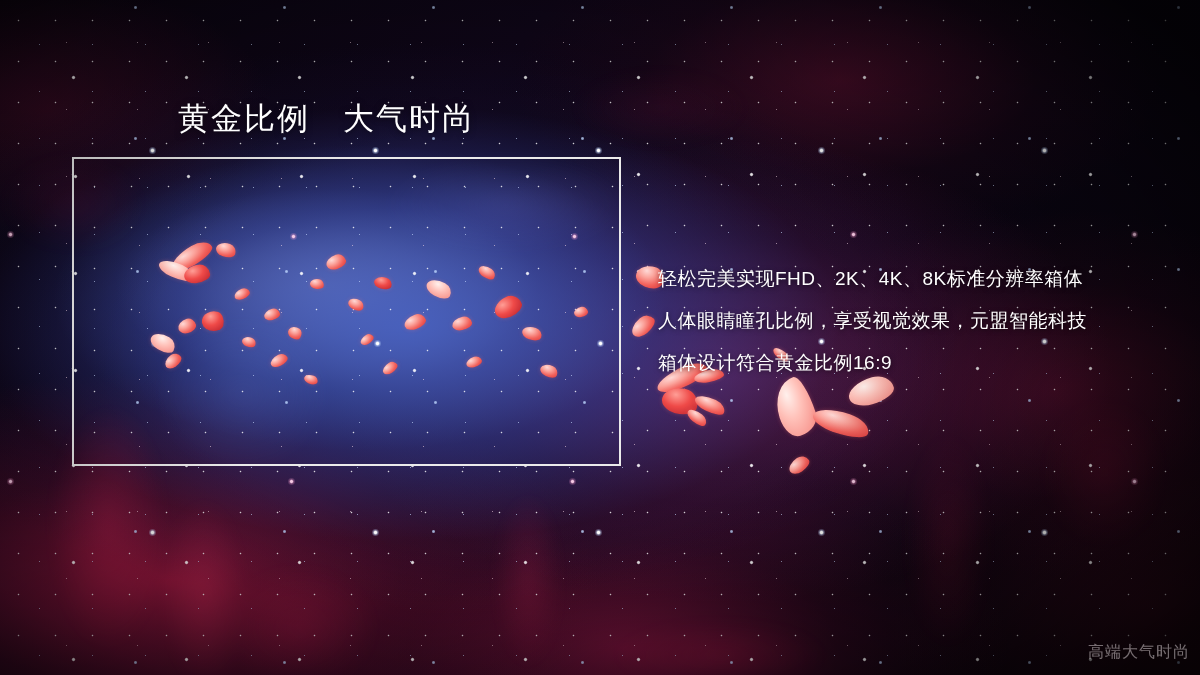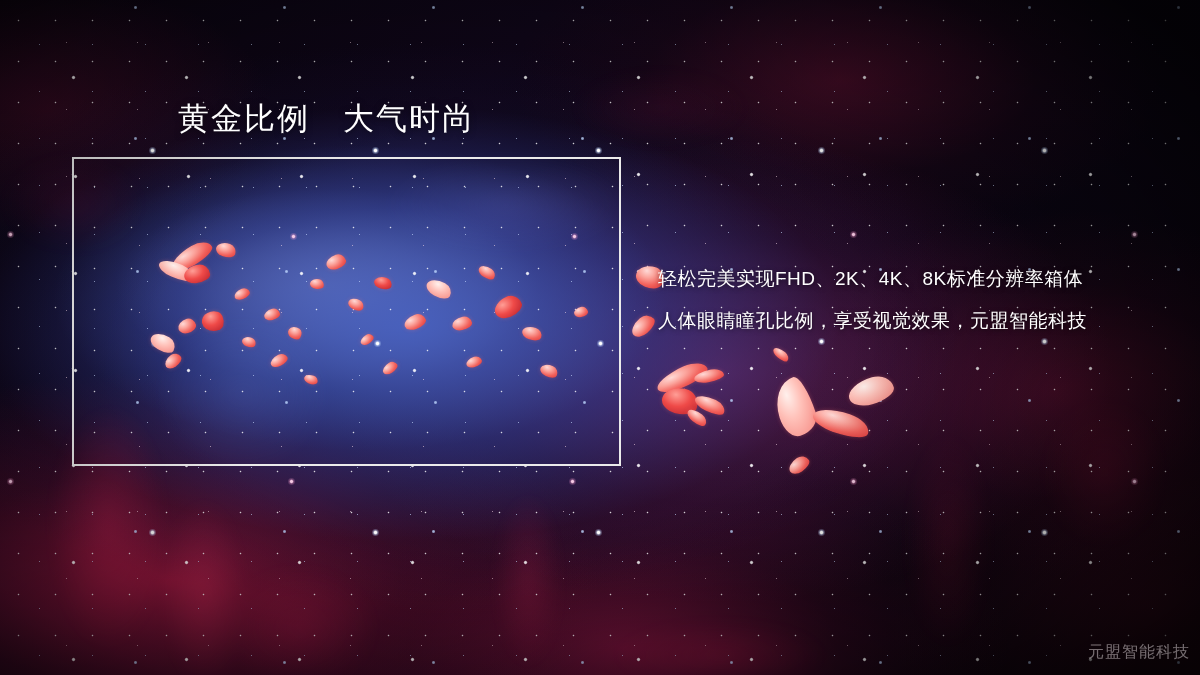--- a/index.html
+++ b/index.html
@@ -232,17 +232,18 @@
     </div>
   </div>
 
   <div class="bg-layer bg-vignette"></div>
 
   <div id="title">黄金比例　大气时尚</div>
 
   <div id="body-text">
     <div class="line">轻松完美实现FHD、2K、4K、8K标准分辨率箱体</div>
     <div class="line">人体眼睛瞳孔比例，享受视觉效果，元盟智能科技</div>
+    <div class="line">箱体设计符合黄金比例16:9</div>
   </div>
 
-  <div id="watermark">元盟智能科技</div>
+  <div id="watermark">高端大气时尚</div>
 
 </div>
 
 </body></html>

